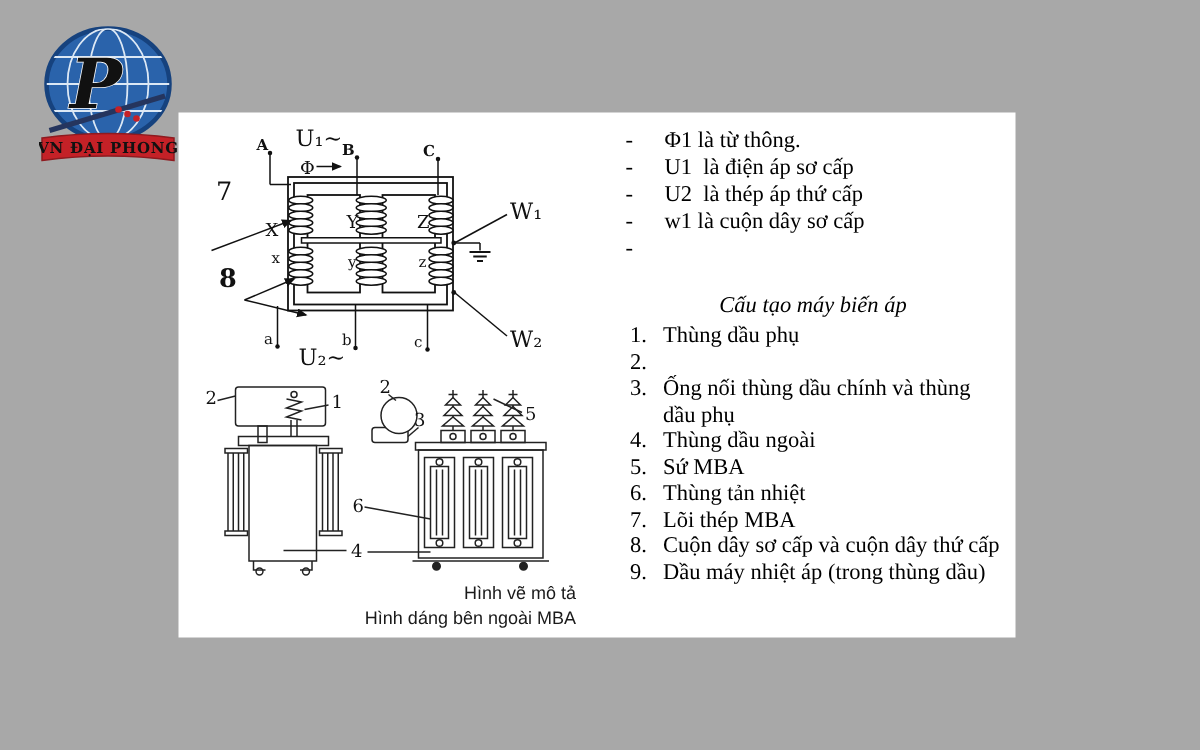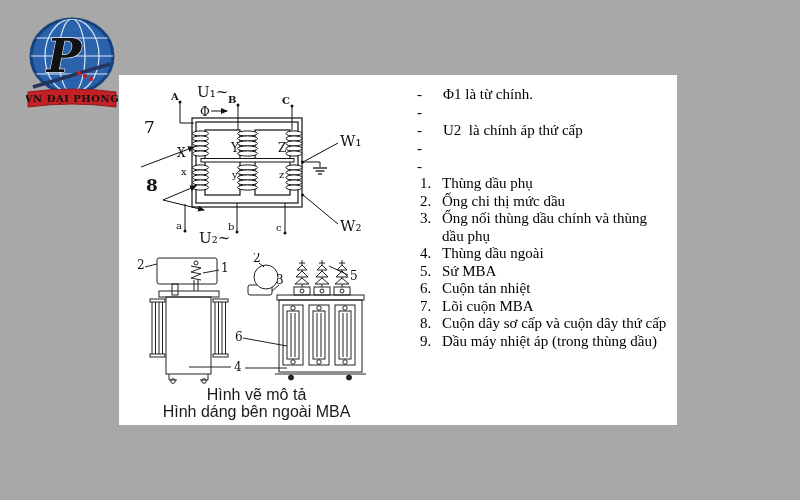--- a/index.html
+++ b/index.html
@@ -11,23 +11,23 @@
   }
   .logo{position:absolute;left:26px;top:14px;width:92px;height:98px;}
   .panel{
     position:absolute;left:119px;top:75px;width:558px;height:350px;
     background:#ffffff;
   }
   .core-svg{position:absolute;left:8px;top:8px;}
   .outline-svg{position:absolute;left:10px;top:178px;}
   .caption{
     position:absolute;left:10px;top:312px;width:255px;
-    text-align:center;
+    text-align:right;
     font-family:"Liberation Sans","DejaVu Sans",sans-serif;
-    font-size:16px;line-height:16.5px;color:#1a1a1a;
+    font-size:12px;line-height:16.5px;color:#1a1a1a;
   }
   .right-col{
     position:absolute;left:297px;top:10px;width:252px;
     font-size:15px;
   }
   .legend-row{display:flex;line-height:18px;}
   .legend-dash{width:26px;padding-left:1px;flex:none;}
   .legend-text{flex:1;white-space:pre-wrap;}
   .list-heading{
     text-align:center;font-style:italic;
@@ -280,66 +280,68 @@
   <div class="caption">
     <div>Hình vẽ mô tả</div>
     <div>Hình dáng bên ngoài MBA</div>
   </div>
 
   <div class="right-col">
 
     <div>
       <div class="legend-row">
         <span class="legend-dash">-</span>
-        <span class="legend-text">Φ1 là từ chính.</span>
-      </div>
-      <div class="legend-row">
-        <span class="legend-dash">-</span>
-      </div>
-      <div class="legend-row">
-        <span class="legend-dash">-</span>
-        <span class="legend-text">U2  là chính áp thứ cấp</span>
-      </div>
-      <div class="legend-row">
-        <span class="legend-dash">-</span>
+        <span class="legend-text">Φ1 là từ thông.</span>
+      </div>
+      <div class="legend-row">
+        <span class="legend-dash">-</span>
+        <span class="legend-text">U1  là điện áp sơ cấp</span>
+      </div>
+      <div class="legend-row">
+        <span class="legend-dash">-</span>
+        <span class="legend-text">U2  là thép áp thứ cấp</span>
+      </div>
+      <div class="legend-row">
+        <span class="legend-dash">-</span>
+        <span class="legend-text">w1 là cuộn dây sơ cấp</span>
       </div>
       <div class="legend-row">
         <span class="legend-dash">-</span>
       </div>
     </div>
 
+    <div class="list-heading">Cấu tạo máy biến áp</div>
 
     <div>
       <div class="item-row">
         <span class="item-num">1.</span>
         <span class="item-text">Thùng dầu phụ</span>
       </div>
       <div class="item-row">
         <span class="item-num">2.</span>
-        <span class="item-text">Ống chi thị mức dầu</span>
       </div>
       <div class="item-row">
         <span class="item-num">3.</span>
         <span class="item-text">Ống nối thùng dầu chính và thùng dầu phụ</span>
       </div>
       <div class="item-row">
         <span class="item-num">4.</span>
         <span class="item-text">Thùng dầu ngoài</span>
       </div>
       <div class="item-row">
         <span class="item-num">5.</span>
         <span class="item-text">Sứ MBA</span>
       </div>
       <div class="item-row">
         <span class="item-num">6.</span>
-        <span class="item-text">Cuộn tản nhiệt</span>
+        <span class="item-text">Thùng tản nhiệt</span>
       </div>
       <div class="item-row">
         <span class="item-num">7.</span>
-        <span class="item-text">Lõi cuộn MBA</span>
+        <span class="item-text">Lõi thép MBA</span>
       </div>
       <div class="item-row">
         <span class="item-num">8.</span>
         <span class="item-text">Cuộn dây sơ cấp và cuộn dây thứ cấp</span>
       </div>
       <div class="item-row">
         <span class="item-num">9.</span>
         <span class="item-text">Dầu máy nhiệt áp (trong thùng dầu)</span>
       </div>
     </div>

